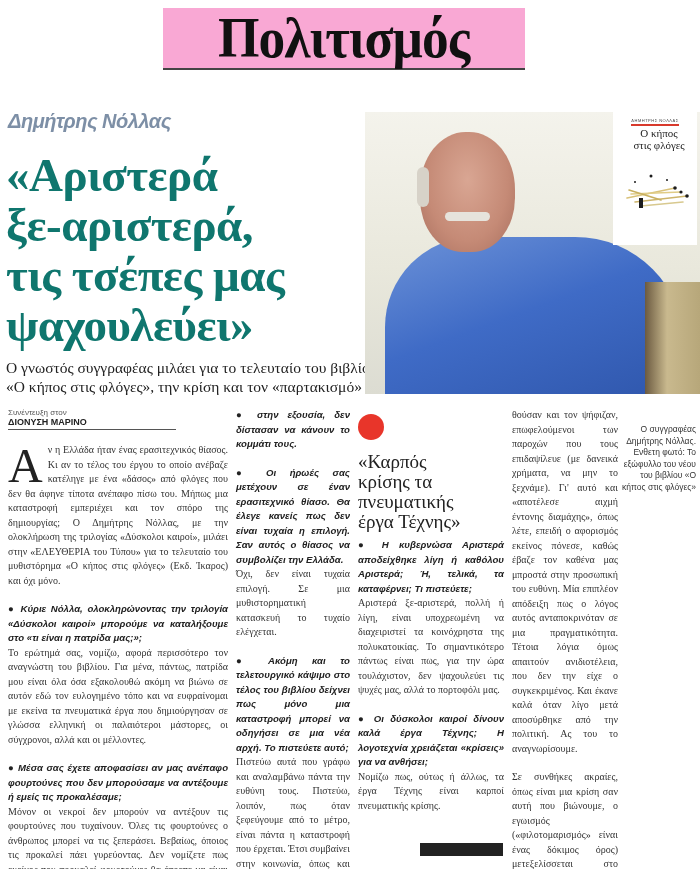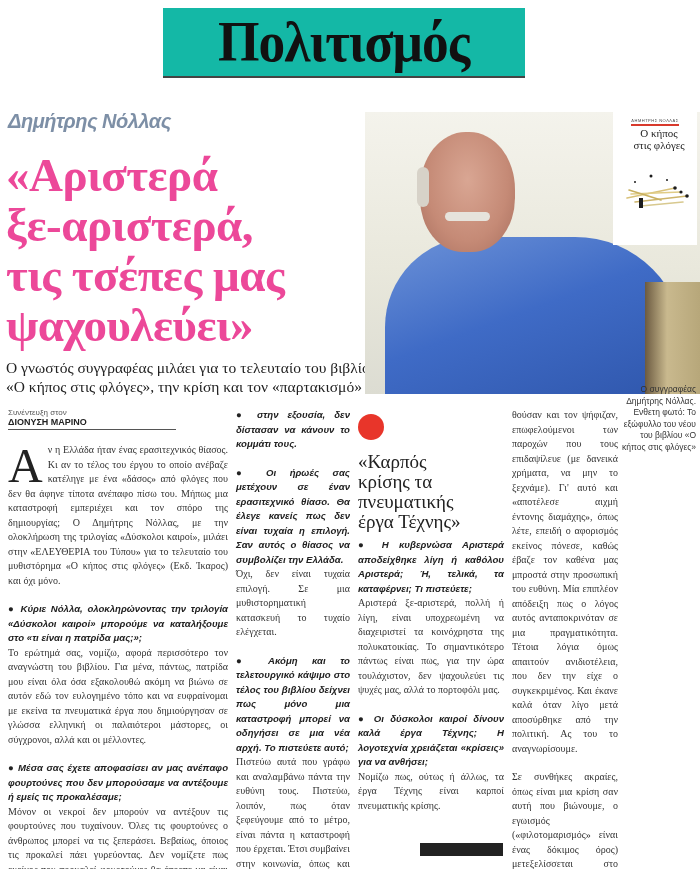--- a/index.html
+++ b/index.html
@@ -1,37 +1,37 @@
 <!DOCTYPE html>
 <html><head>
 <meta charset="utf-8">
 <style>
   * { box-sizing: border-box; margin: 0; padding: 0; }
   html, body { width: 700px; height: 869px; background: #ffffff; overflow: hidden; }
   body { position: relative; font-family: "DejaVu Serif", serif; color: #1e1e1e; }
 
   .section-banner {
-    position: absolute; left: 163px; top: 8px; width: 362px; height: 70px;
-    background: #14b8a6; border-bottom: 2px solid #444;
+    position: absolute; left: 163px; top: 8px; width: 362px; height: 62px;
+    background: #f9a8d4; border-bottom: 2px solid #444;
     display: flex; align-items: center; justify-content: center;
   }
   .section-title {
     font-family: "Liberation Serif", serif; font-weight: 900; font-size: 58px;
     letter-spacing: -1px; color: #111; transform: scaleX(0.92); line-height: 1;
   }
 
   .author-kicker {
     position: absolute; left: 8px; top: 110px;
     font-family: "Liberation Sans", sans-serif; font-weight: bold; font-style: italic;
     font-size: 20px; color: #7d8fa6; letter-spacing: -0.5px;
   }
   .headline {
     position: absolute; left: 6px; top: 150px; width: 360px;
     font-family: "Liberation Serif", serif; font-size: 47px; line-height: 50px;
-    color: #ec4899; letter-spacing: -0.5px;
+    color: #0f766e; letter-spacing: -0.5px;
   }
   .headline span { display: block; white-space: nowrap; }
   .subhead {
     position: absolute; left: 6px; top: 358px; width: 420px;
     font-family: "Liberation Serif", serif; font-size: 15.5px; line-height: 19px; color: #222;
   }
   .subhead span { display: block; white-space: nowrap; }
 
   .photo {
     position: absolute; left: 365px; top: 112px; width: 335px; height: 282px;
@@ -69,21 +69,21 @@
   }
   .book-redbar { position: absolute; left: 18px; top: 14px; width: 48px; height: 2px; background: #d83a2c; }
   .book-title {
     position: absolute; left: 0; top: 17px; width: 100%; text-align: center;
     font-family: "Liberation Serif", serif; font-size: 11px; line-height: 12px; color: #222; padding-left: 8px;
   }
   .book-matches {
     position: absolute; left: 8px; top: 62px; width: 72px; height: 40px;
   }
   .photo-caption {
-    position: absolute; left: 622px; top: 384px; width: 74px; text-align: right;
+    position: absolute; left: 622px; top: 424px; width: 74px; text-align: right;
     font-family: "Liberation Sans", sans-serif; font-size: 8.5px; line-height: 11.5px; color: #333;
   }
 
   .col { position: absolute; font-family: "Liberation Serif", serif; font-size: 10px; line-height: 14.5px; color: #333; text-align: justify; }
   .col p { margin-bottom: 0; }
   .col .q { font-family: "Liberation Sans", sans-serif; font-weight: bold; font-style: italic; color: #222; font-size: 9.6px; line-height: 14.5px; }
   .col .q::before { content: "\25CF\00A0"; font-style: normal; }
   .col .gap { height: 14px; }
 
   .interview-credit { position: absolute; left: 8px; top: 408px; width: 220px; font-family: "Liberation Sans", sans-serif; }

